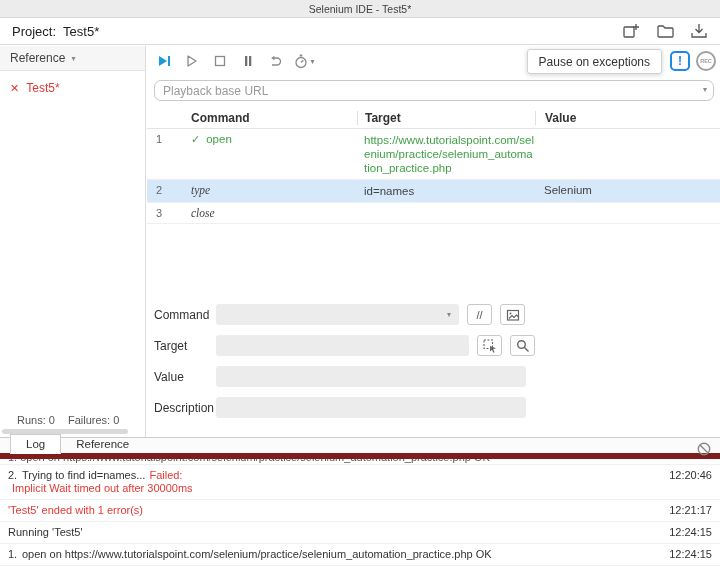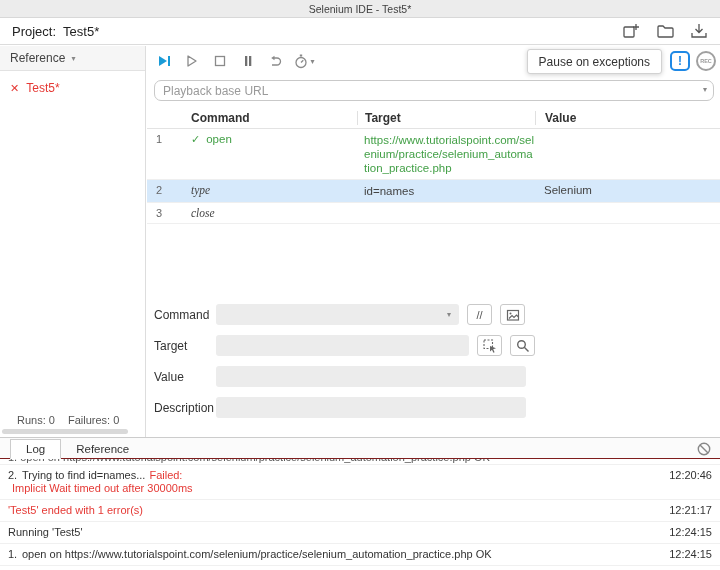--- a/index.html
+++ b/index.html
@@ -77,21 +77,21 @@
   .f-select .caret { margin-left:auto; }
   .f-input { height:21px; background:#ececec; border-radius:3px; border:none; cursor:text; }
   .w-target { width:253px; }
   .w-value { width:310px; }
   .sq-btn { width:25px; height:21px; border:1px solid #c9c9c9; border-radius:3px; background:#fff;
     display:flex; align-items:center; justify-content:center; font-size:11px; color:#555;
     margin-left:8px; cursor:pointer; }
 
   
   .log-panel { position:absolute; left:0; top:437px; width:720px; height:133px; border-top:1px solid #ccc; background:#fff; }
-  .log-tabs { height:21px; background:#fbfbfb; border-bottom:1px solid #7f1d1d; display:flex;
+  .log-tabs { height:21px; background:#fbfbfb; border-bottom:6px solid #7f1d1d; display:flex;
     align-items:flex-end; padding-left:10px; position:relative; }
   .tab { font-size:11.5px; color:#333; padding:3px 15px; cursor:pointer; }
   .tab-active { background:#fff; border:1px solid #ccc; border-bottom:1px solid #fff; margin-bottom:-1px; }
   .clear-log { position:absolute; right:8px; top:3px; width:16px; height:16px; cursor:pointer; }
   .log-entries { font-size:11px; color:#333; }
   .log-row { position:relative; padding:4px 70px 4px 8px; border-bottom:1px solid #f0f0f0; line-height:13px; }
   .log-num { display:inline-block; width:14px; }
   .log-time { position:absolute; right:8px; top:4px; color:#333; }
   .err { color:#e53935; }
   .bold { font-weight:normal; }

